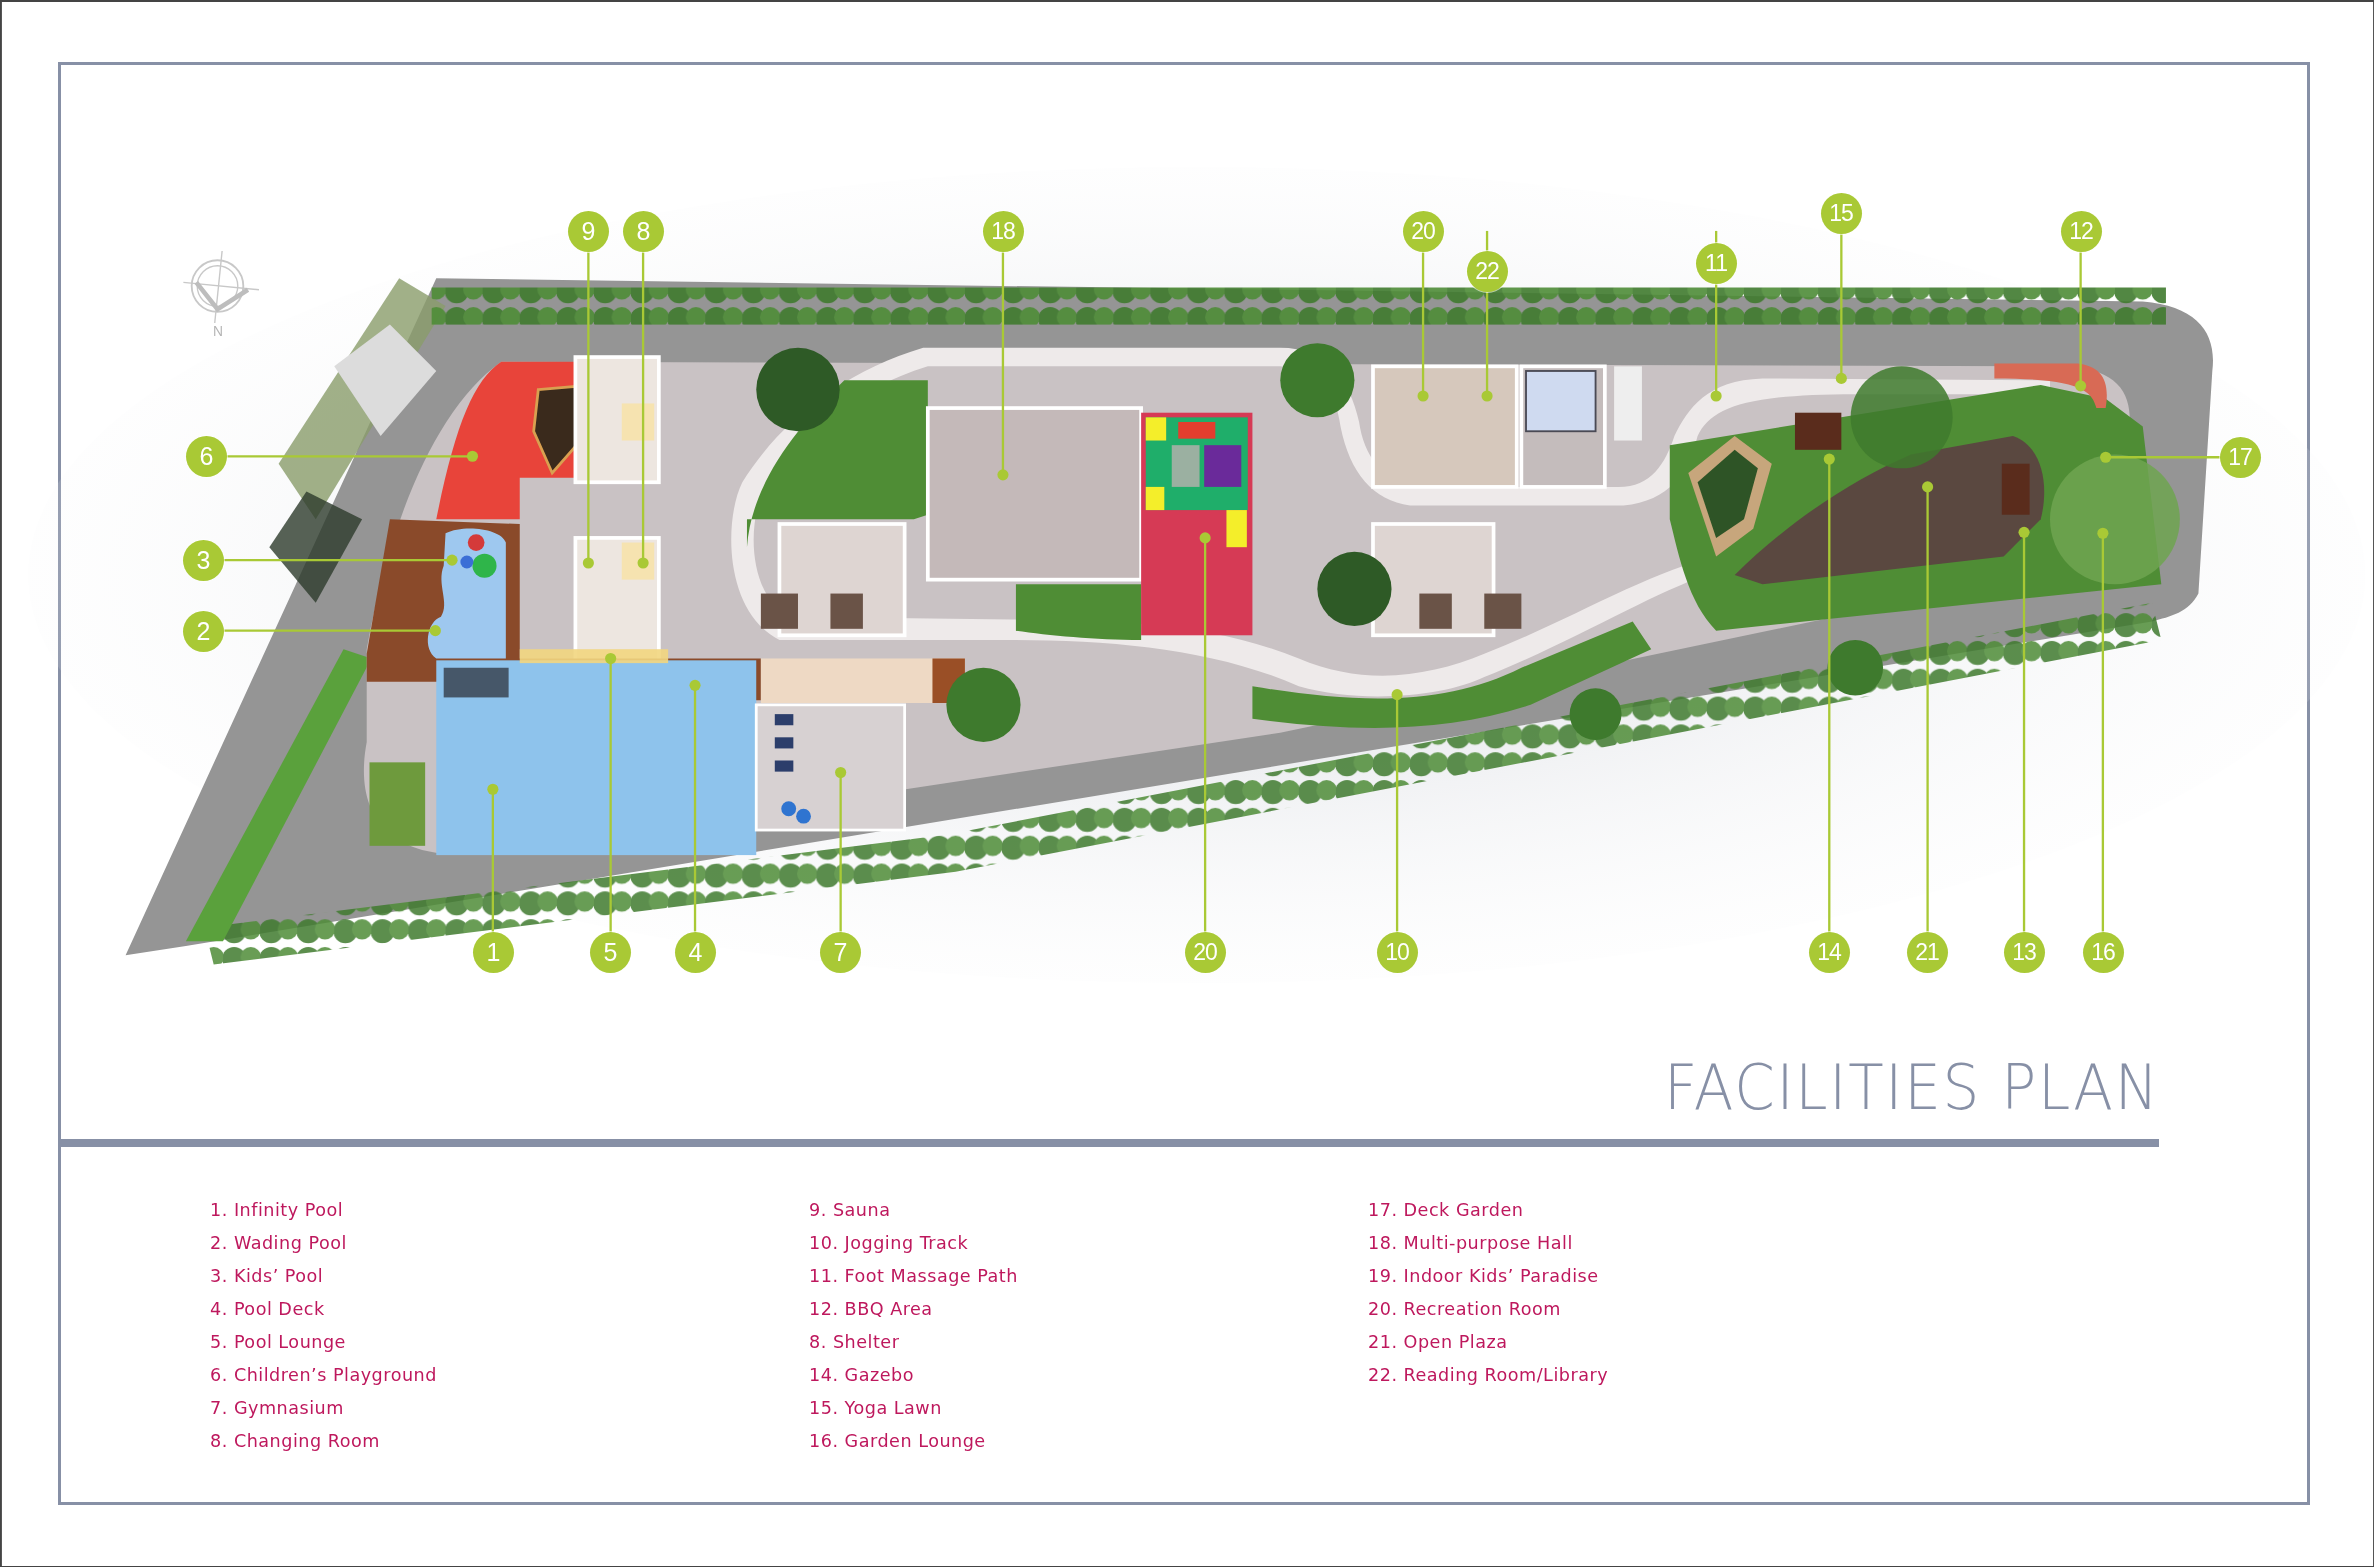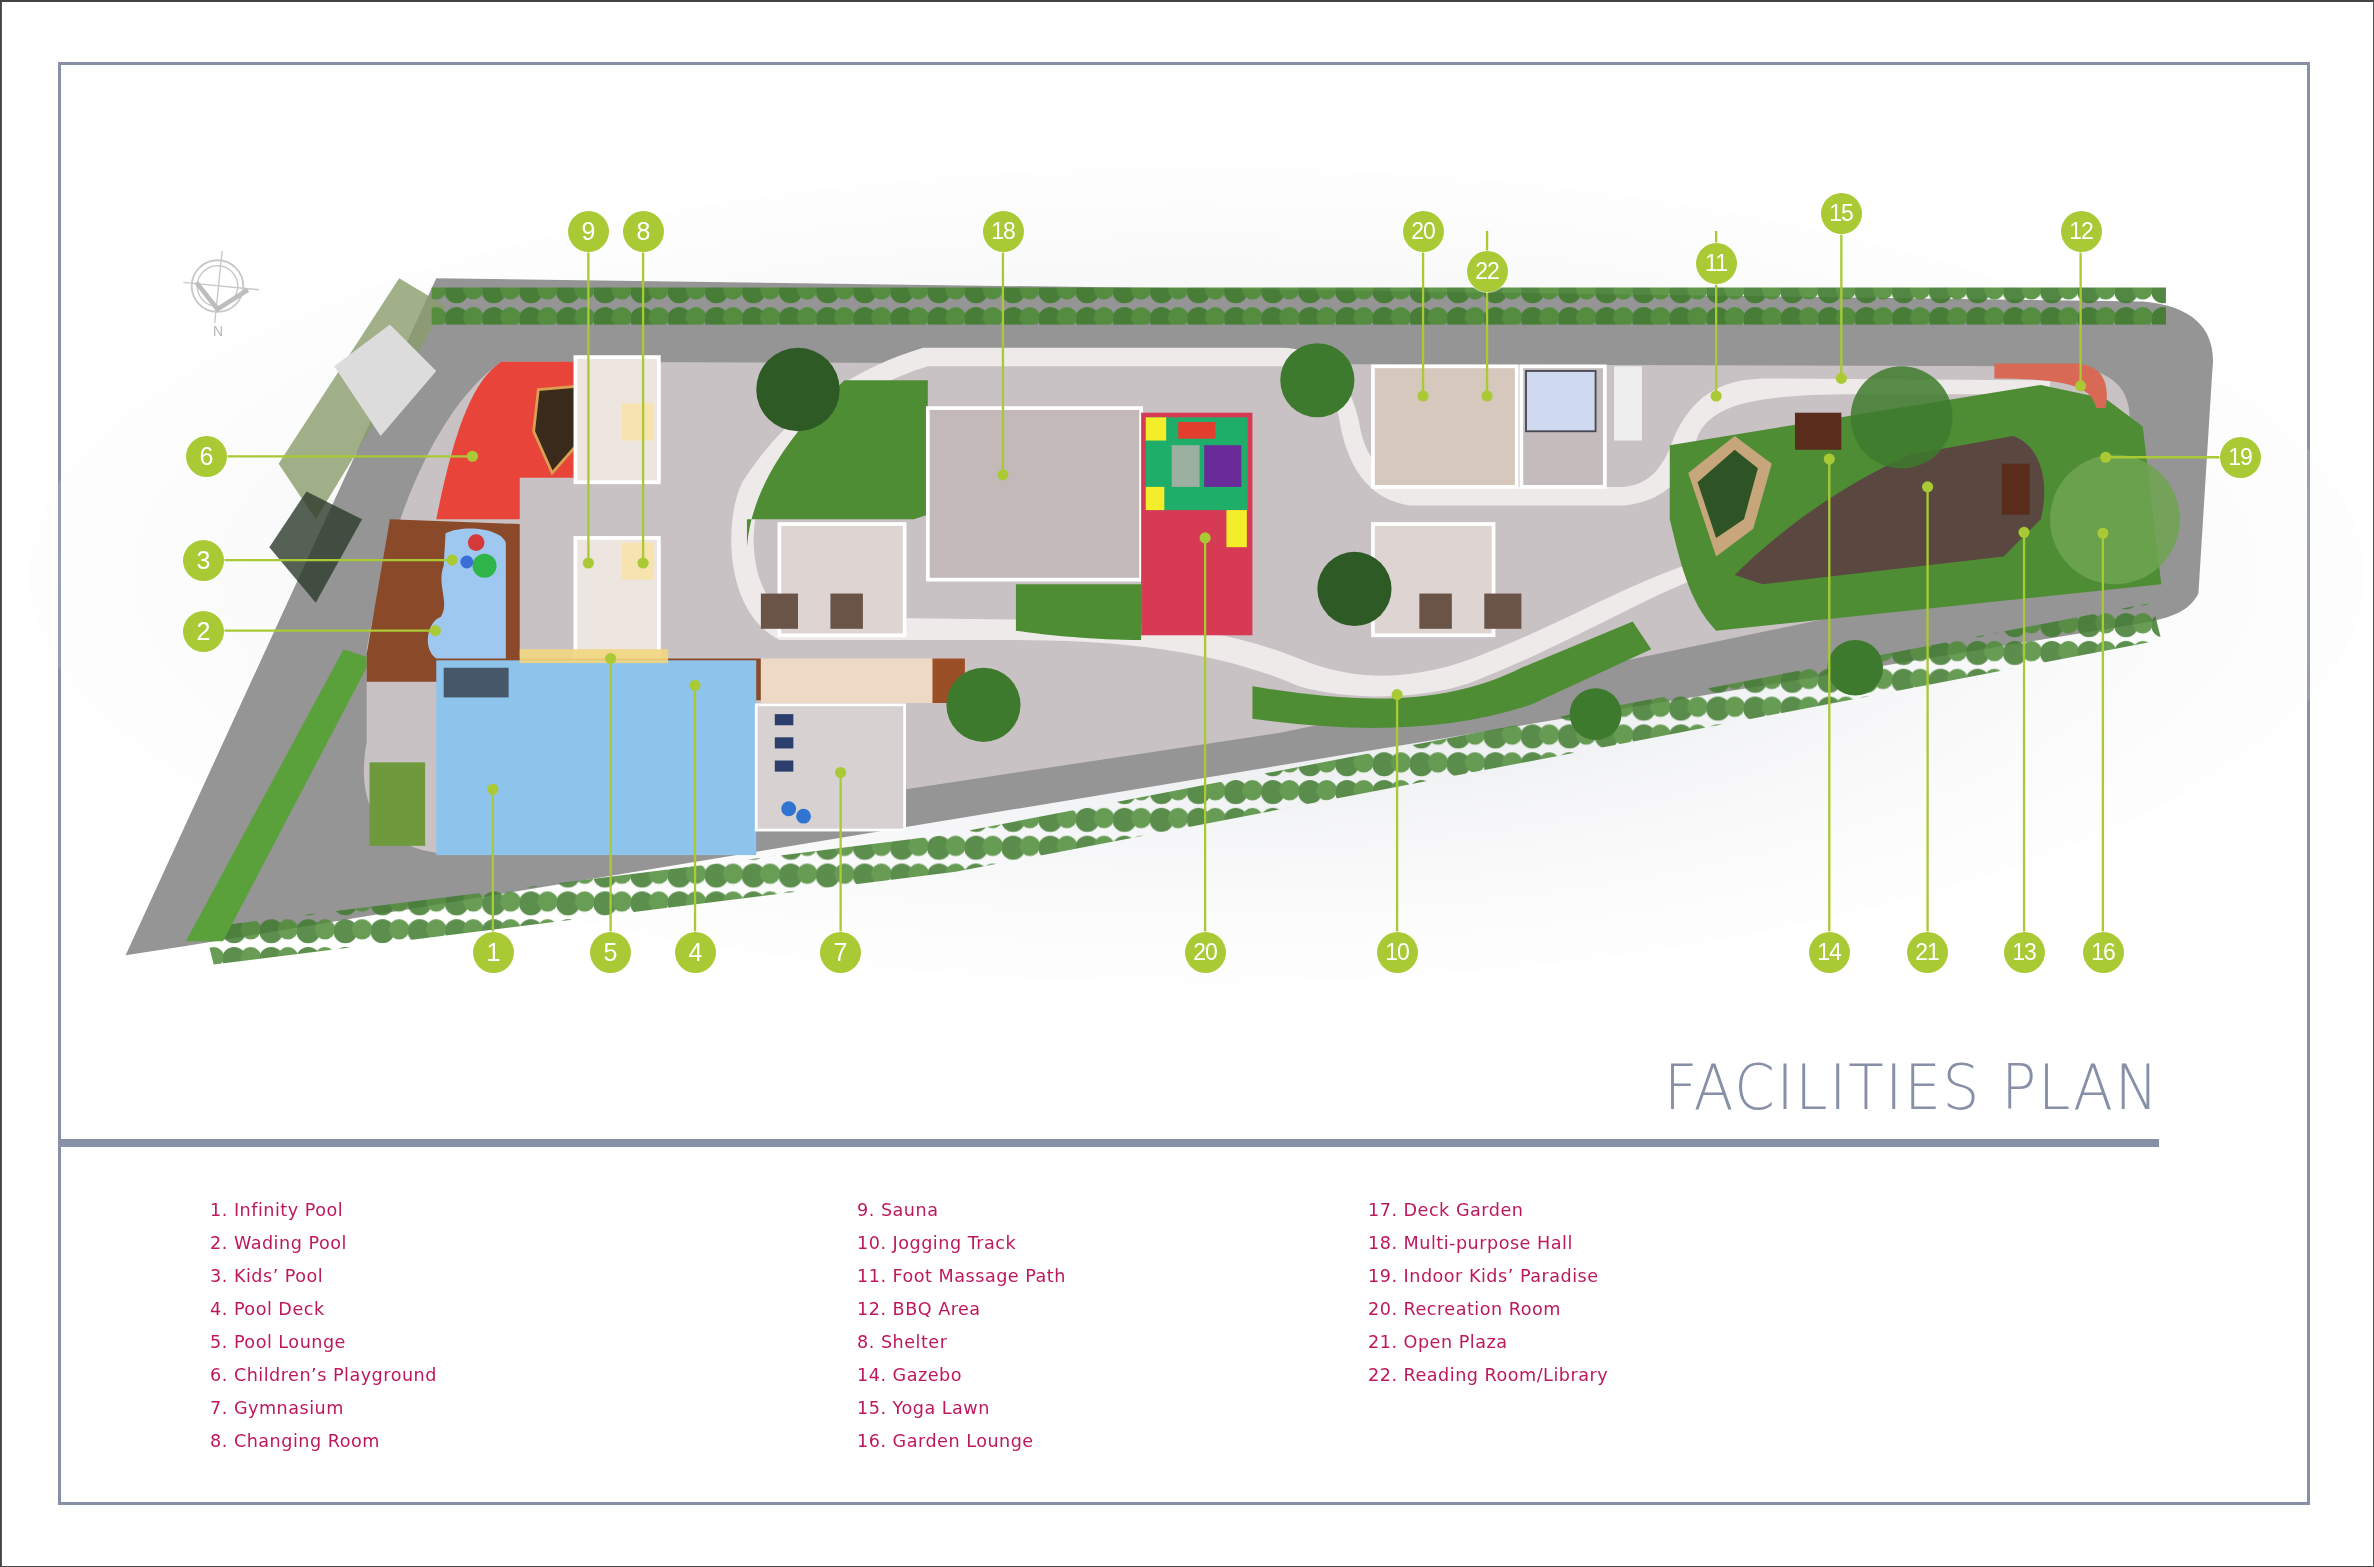--- a/index.html
+++ b/index.html
@@ -224,21 +224,21 @@
       <div class="marker" style="left: 840px; top: 952px;">7</div>
       <div class="marker" style="left: 643px; top: 231px;">8</div>
       <div class="marker" style="left: 588px; top: 231px;">9</div>
       <div class="marker two" style="left: 1397px; top: 952px;">10</div>
       <div class="marker two" style="left: 1716px; top: 231px; margin-top: 12px;">11</div>
       <div class="marker two" style="left: 2081px; top: 231px;">12</div>
       <div class="marker two" style="left: 2024px; top: 952px;">13</div>
       <div class="marker two" style="left: 1829px; top: 952px;">14</div>
       <div class="marker two" style="left: 1841px; top: 213px;">15</div>
       <div class="marker two" style="left: 2103px; top: 952px;">16</div>
-      <div class="marker two" style="left: 2240px; top: 457px;">19</div>
+      <div class="marker two" style="left: 2240px; top: 457px;">17</div>
       <div class="marker two" style="left: 1003px; top: 231px;">18</div>
       <div class="marker two" style="left: 1205px; top: 952px;">20</div>
       <div class="marker two" style="left: 1423px; top: 231px;">20</div>
       <div class="marker two" style="left: 1927px; top: 952px;">21</div>
       <div class="marker two" style="left: 1487px; top: 231px; margin-top: 20px;">22</div>
     </div>
 </div>
 
 <div id="divider"></div>
 <div id="title">FACILITIES PLAN</div>
@@ -246,21 +246,21 @@
 <ul class="legend-col" id="legend-col-0" style="left:210px;">
     <li>1. Infinity Pool</li>
     <li>2. Wading Pool</li>
     <li>3. Kids’ Pool</li>
     <li>4. Pool Deck</li>
     <li>5. Pool Lounge</li>
     <li>6. Children’s Playground</li>
     <li>7. Gymnasium</li>
     <li>8. Changing Room</li>
   </ul>
-<ul class="legend-col" id="legend-col-1" style="left:809px;margin-left:48px;">
+<ul class="legend-col" id="legend-col-1" style="left:809px;">
     <li>9. Sauna</li>
     <li>10. Jogging Track</li>
     <li>11. Foot Massage Path</li>
     <li>12. BBQ Area</li>
     <li>8. Shelter</li>
     <li>14. Gazebo</li>
     <li>15. Yoga Lawn</li>
     <li>16. Garden Lounge</li>
   </ul>
 <ul class="legend-col" id="legend-col-2" style="left:1368px;">

